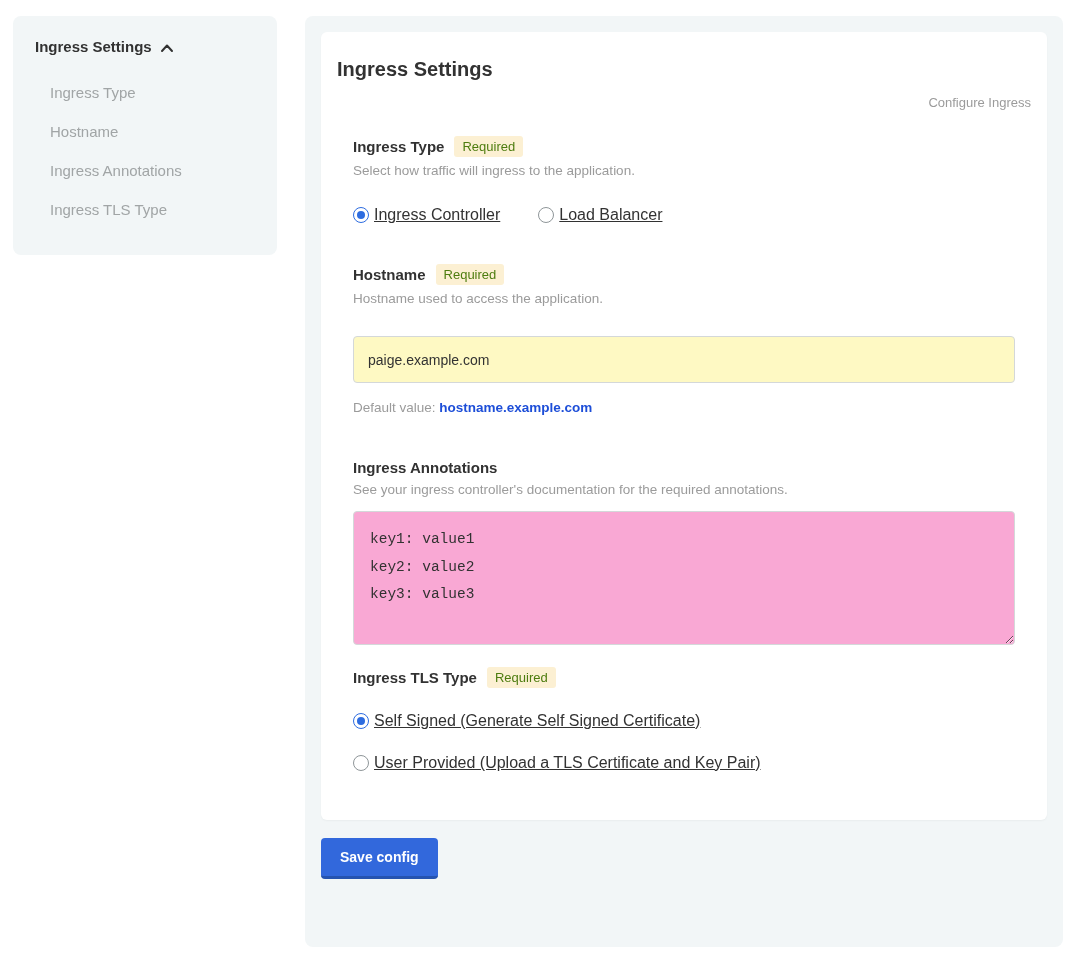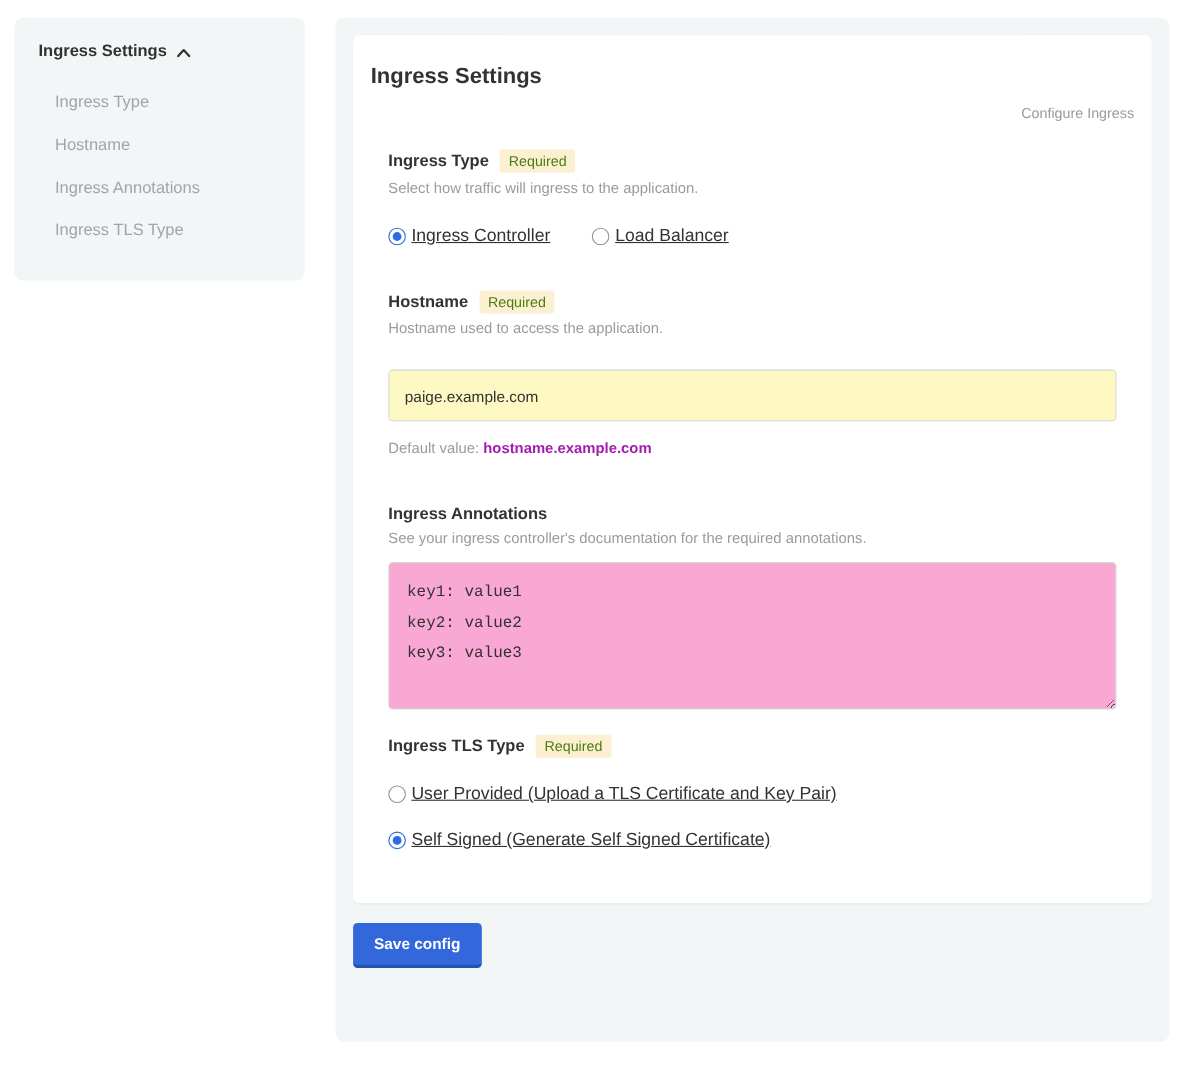--- a/index.html
+++ b/index.html
@@ -137,21 +137,21 @@
     color: #323232;
     font-family: "Liberation Sans", sans-serif;
     outline: none;
     background: #fef9c3;
   }
   .default-line {
     margin-top: 17px;
     font-size: 13.5px;
     color: #9b9b9b;
   }
-  .default-line b { color: #a21caf; }
+  .default-line b { color: #1d4ed8; }
   .annotations-textarea {
     width: 100%;
     height: 134px;
     border: 1px solid #d4d8d9;
     border-radius: 4px;
     padding: 14px 16px;
     font-family: "Liberation Mono", "DejaVu Sans Mono", monospace;
     font-size: 14.5px;
     line-height: 1.9;
     color: #323232;
@@ -239,25 +239,25 @@
 key2: value2
 key3: value3</textarea>
     </div>
 
     <div class="section stacked" style="margin-top: 18px;">
       <div class="section-head">
         <span class="section-label">Ingress TLS Type</span>
         <span class="badge">Required</span>
       </div>
       <label class="radio-option">
+        <span class="radio checked"></span>
+        <span>Self Signed (Generate Self Signed Certificate)</span>
+      </label>
+      <label class="radio-option">
         <span class="radio"></span>
         <span>User Provided (Upload a TLS Certificate and Key Pair)</span>
       </label>
-      <label class="radio-option">
-        <span class="radio checked"></span>
-        <span>Self Signed (Generate Self Signed Certificate)</span>
-      </label>
     </div>
 
   </section>
 
   <button class="save-btn">Save config</button>
 </main>
 
 </body></html>

